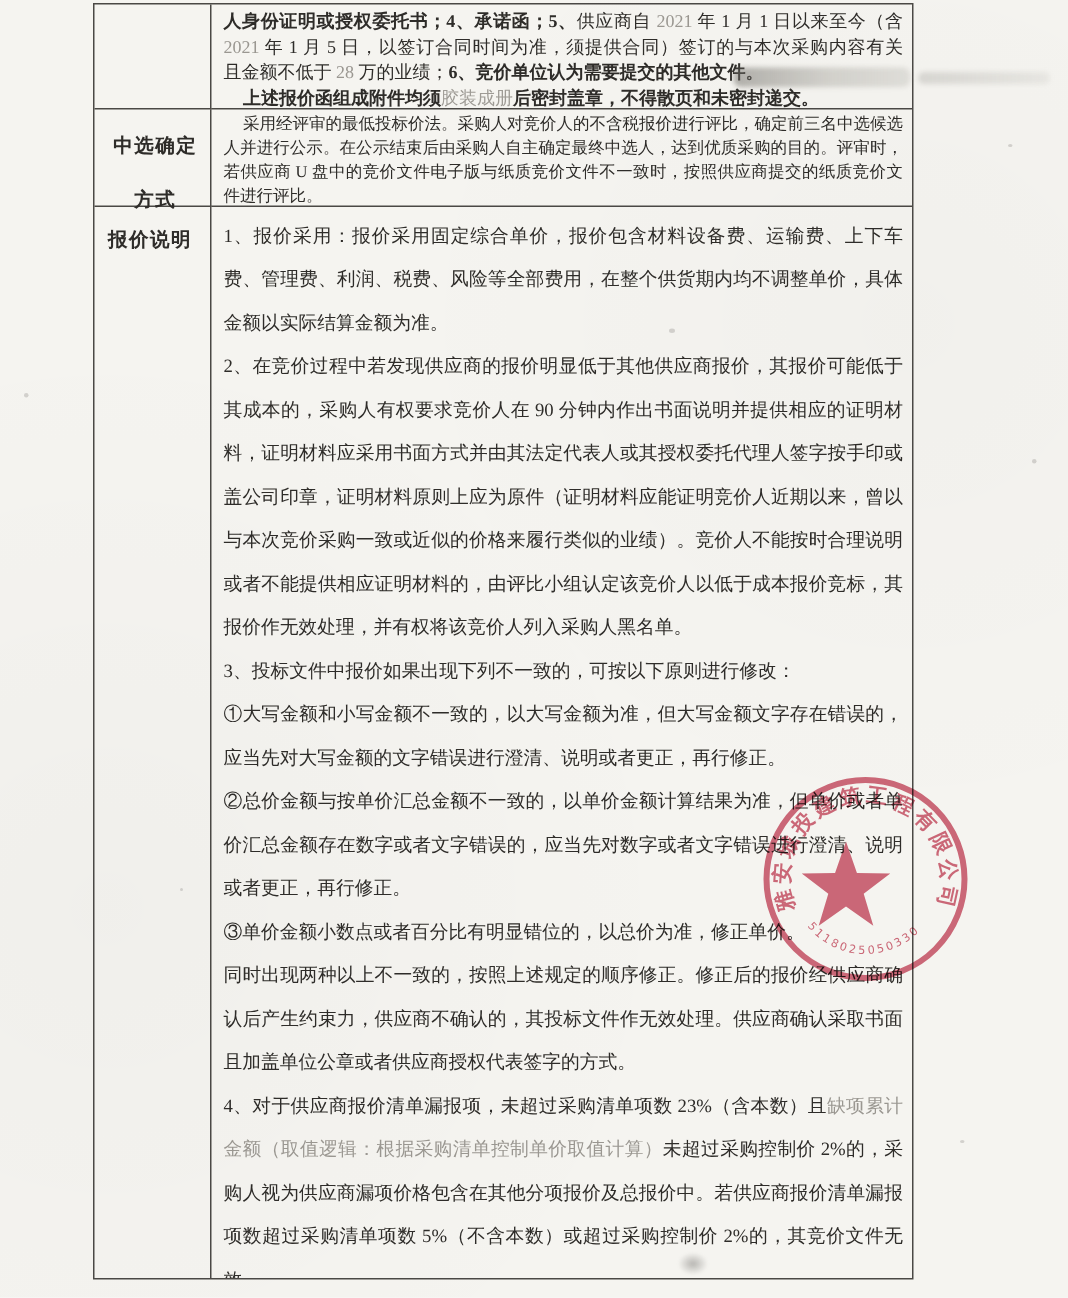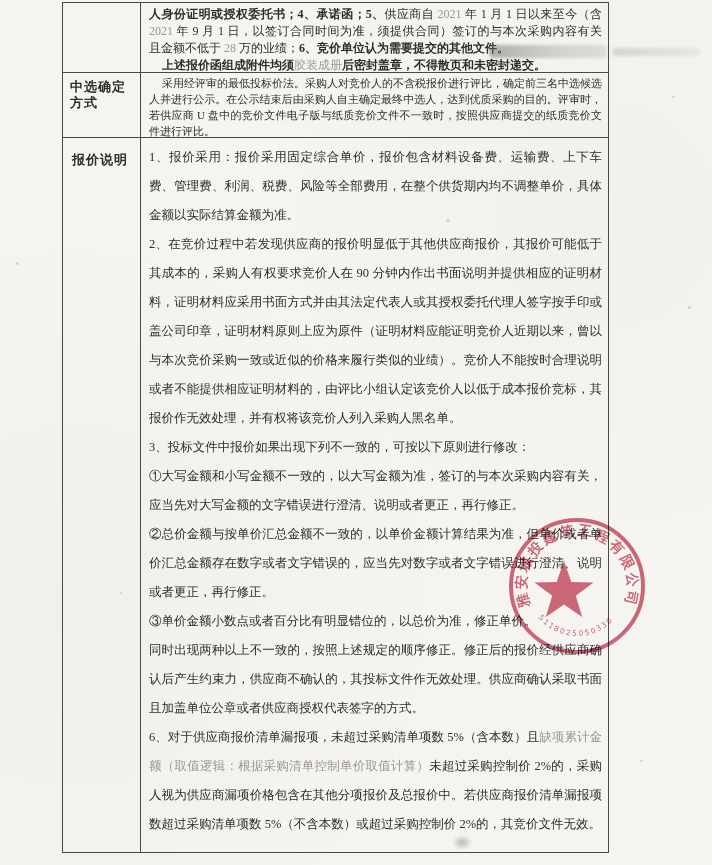--- a/index.html
+++ b/index.html
@@ -25,21 +25,21 @@
     box-sizing:border-box;
   }
   .cell{box-sizing:border-box;}
   .lbl{
     border-right:1.5px solid #4a4845;
     font-weight:bold;
     font-size:13px;
     letter-spacing:1px;
   }
   .bline{border-bottom:1.5px solid #4a4845;}
-  .lbl-mid{padding:6px 3px 0 7px;line-height:16px;}
+  .lbl-mid{padding:6px 3px 0 7px;line-height:36px;text-align:center;}
   .lbl-quote{padding:13px 3px 0 9px;}
   .cnt{padding:0 6px 0 8px;}
   .cnt p{margin:0;text-align:justify;}
   .cnt-1{font-size:12px;line-height:17px;padding-top:3px;}
   .cnt-2{font-size:11px;line-height:16px;padding-top:2px;}
   .cnt-3{font-size:12.5px;line-height:29px;padding-top:5px;overflow:hidden;}
   .indent{text-indent:13px;}
   .fill{text-align-last:justify;}
   .s-n{}
   .s-b{font-weight:bold;}
@@ -80,40 +80,40 @@
 </head>
 <body>
 
 <div class="sheet">
 
   <div class="tbl">
 
     <div class="cell lbl bline"></div>
     <div class="cell cnt cnt-1 bline">
         <p class="fill"><span class="s-b">人身份证明或授权委托书；4、承诺函；5、</span><span class="s-n">供应商自 </span><span class="s-g">2021</span><span class="s-n"> 年 1 月 1 日以来至今（含</span></p>
-        <p class="fill"><span class="s-g">2021</span><span class="s-n"> 年 9 月 1 日，以签订合同时间为准，须提供合同）签订的与本次采购内容有关</span></p>
+        <p class="fill"><span class="s-g">2021</span><span class="s-n"> 年 1 月 5 日，以签订合同时间为准，须提供合同）签订的与本次采购内容有关</span></p>
         <p><span class="s-n">且金额不低于 </span><span class="s-g">28</span><span class="s-n"> 万的业绩；</span><span class="s-b">6、竞价单位认为需要提交的其他文件。</span></p>
         <p class="indent"><span class="s-b">上述报价函组成附件均须</span><span class="s-bg">胶装成册</span><span class="s-b">后密封盖章，不得散页和未密封递交。</span></p>
       </div>
 
     <div class="cell lbl bline lbl-mid">中选确定方式</div>
     <div class="cell cnt cnt-2 bline">
         <p class="indent"><span class="s-n">采用经评审的最低投标价法。采购人对竞价人的不含税报价进行评比，确定前三名中选候选人并进行公示。在公示结束后由采购人自主确定最终中选人，达到优质采购的目的。评审时，若供应商 U 盘中的竞价文件电子版与纸质竞价文件不一致时，按照供应商提交的纸质竞价文件进行评比。</span></p>
       </div>
 
     <div class="cell lbl lbl-quote">报价说明</div>
     <div class="cell cnt cnt-3">
         <p><span class="s-n">1、报价采用：报价采用固定综合单价，报价包含材料设备费、运输费、上下车费、管理费、利润、税费、风险等全部费用，在整个供货期内均不调整单价，具体金额以实际结算金额为准。</span></p>
         <p><span class="s-n">2、在竞价过程中若发现供应商的报价明显低于其他供应商报价，其报价可能低于其成本的，采购人有权要求竞价人在 90 分钟内作出书面说明并提供相应的证明材料，证明材料应采用书面方式并由其法定代表人或其授权委托代理人签字按手印或盖公司印章，证明材料原则上应为原件（证明材料应能证明竞价人近期以来，曾以与本次竞价采购一致或近似的价格来履行类似的业绩）。竞价人不能按时合理说明或者不能提供相应证明材料的，由评比小组认定该竞价人以低于成本报价竞标，其报价作无效处理，并有权将该竞价人列入采购人黑名单。</span></p>
         <p><span class="s-n">3、投标文件中报价如果出现下列不一致的，可按以下原则进行修改：</span></p>
-        <p><span class="s-n">①大写金额和小写金额不一致的，以大写金额为准，签订的与本次采购内容有关，应当先对大写金额的文字错误进行澄清、说明或者更正，再行修正。</span></p>
+        <p><span class="s-n">①大写金额和小写金额不一致的，以大写金额为准，但大写金额文字存在错误的，应当先对大写金额的文字错误进行澄清、说明或者更正，再行修正。</span></p>
         <p><span class="s-n">②总价金额与按单价汇总金额不一致的，以单价金额计算结果为准，但单价或者单价汇总金额存在数字或者文字错误的，应当先对数字或者文字错误进行澄清、说明或者更正，再行修正。</span></p>
         <p><span class="s-n">③单价金额小数点或者百分比有明显错位的，以总价为准，修正单价。</span></p>
         <p><span class="s-n">同时出现两种以上不一致的，按照上述规定的顺序修正。修正后的报价经供应商确认后产生约束力，供应商不确认的，其投标文件作无效处理。供应商确认采取书面且加盖单位公章或者供应商授权代表签字的方式。</span></p>
-        <p><span class="s-n">6、对于供应商报价清单漏报项，未超过采购清单项数 5%（含本数）且</span><span class="s-g">缺项累计金额（取值逻辑：根据采购清单控制单价取值计算）</span><span class="s-n">未超过采购控制价 2%的，采购人视为供应商漏项价格包含在其他分项报价及总报价中。若供应商报价清单漏报项数超过采购清单项数 5%（不含本数）或超过采购控制价 2%的，其竞价文件无效。</span></p>
+        <p><span class="s-n">4、对于供应商报价清单漏报项，未超过采购清单项数 23%（含本数）且</span><span class="s-g">缺项累计金额（取值逻辑：根据采购清单控制单价取值计算）</span><span class="s-n">未超过采购控制价 2%的，采购人视为供应商漏项价格包含在其他分项报价及总报价中。若供应商报价清单漏报项数超过采购清单项数 5%（不含本数）或超过采购控制价 2%的，其竞价文件无效。</span></p>
       </div>
   </div>
 
   <div class="seal" style="color: rgb(203, 82, 103);">
     <svg width="146" height="146" viewBox="0 0 146 146">
       <defs>
         <path id="arc-company" d="M26.8,91.6 A51,51 0 1 1 119.2,91.6" fill="none"></path>
         <path id="arc-number" d="M33.6,100.8 A50,50 0 0 0 112.4,100.8" fill="none"></path>
       </defs>
       <circle cx="73" cy="70" r="66" fill="none" stroke="currentColor" stroke-width="4"></circle>

